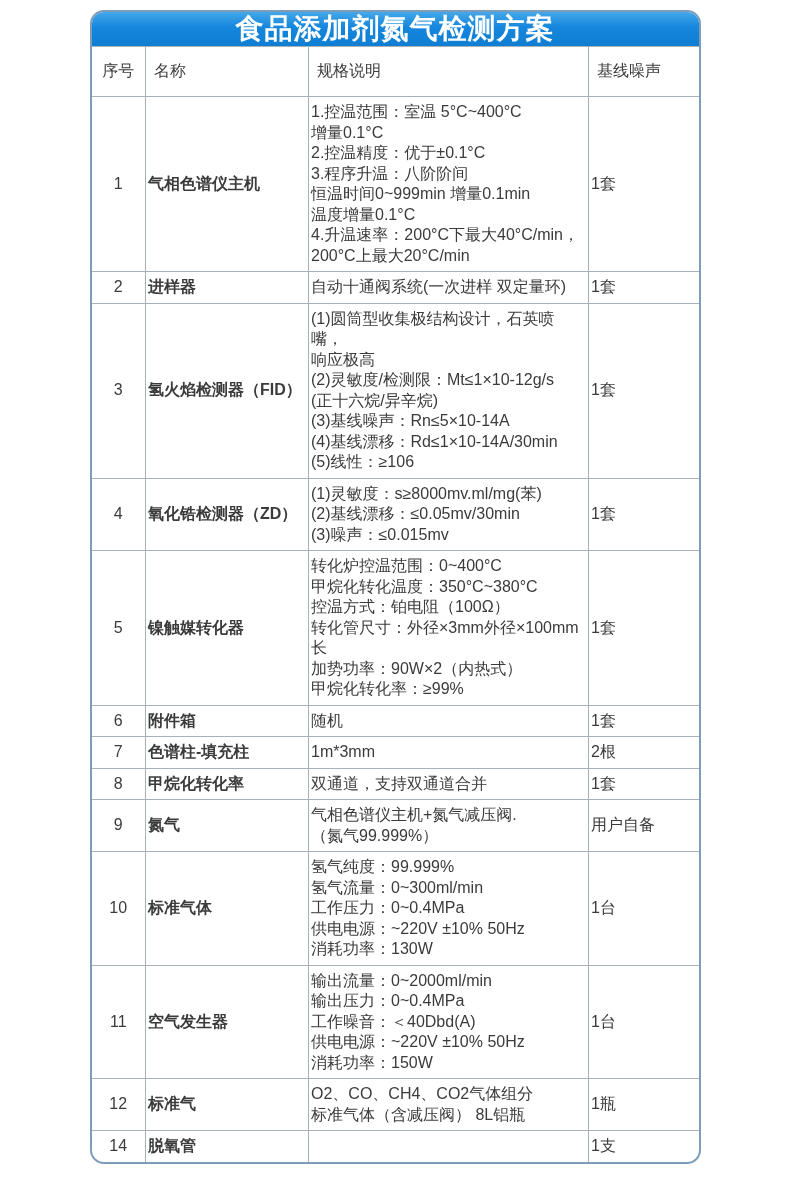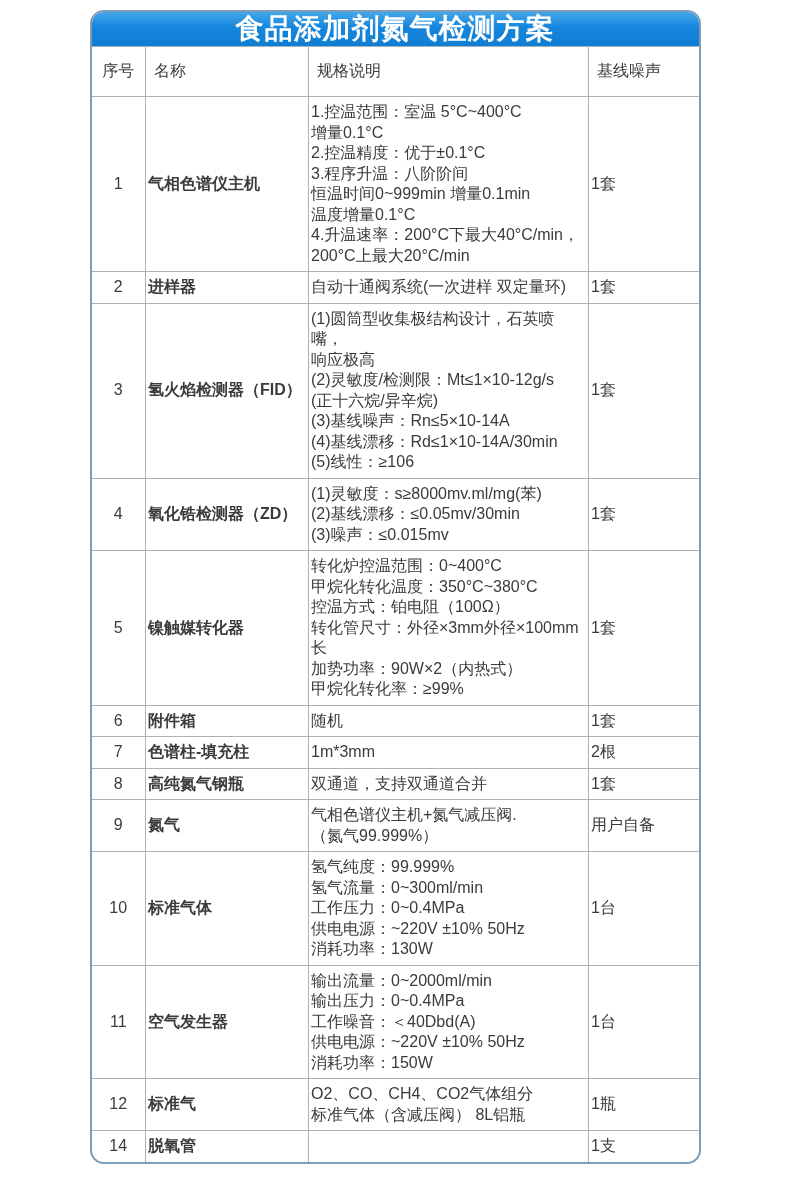--- a/index.html
+++ b/index.html
@@ -138,21 +138,21 @@
     <td class="c-qty">1套</td>
   </tr>
           <tr>
     <td class="c-no">7</td>
     <td class="c-name">色谱柱-填充柱</td>
     <td class="c-spec">1m*3mm</td>
     <td class="c-qty">2根</td>
   </tr>
           <tr>
     <td class="c-no">8</td>
-    <td class="c-name">高纯氮气钢瓶</td>
+    <td class="c-name">甲烷化转化率</td>
     <td class="c-spec">双通道，支持双通道合并</td>
     <td class="c-qty">1套</td>
   </tr>
           <tr>
     <td class="c-no">9</td>
     <td class="c-name">氮气</td>
     <td class="c-spec">气相色谱仪主机+氮气减压阀.
 （氮气99.999%）</td>
     <td class="c-qty">用户自备</td>
   </tr>

